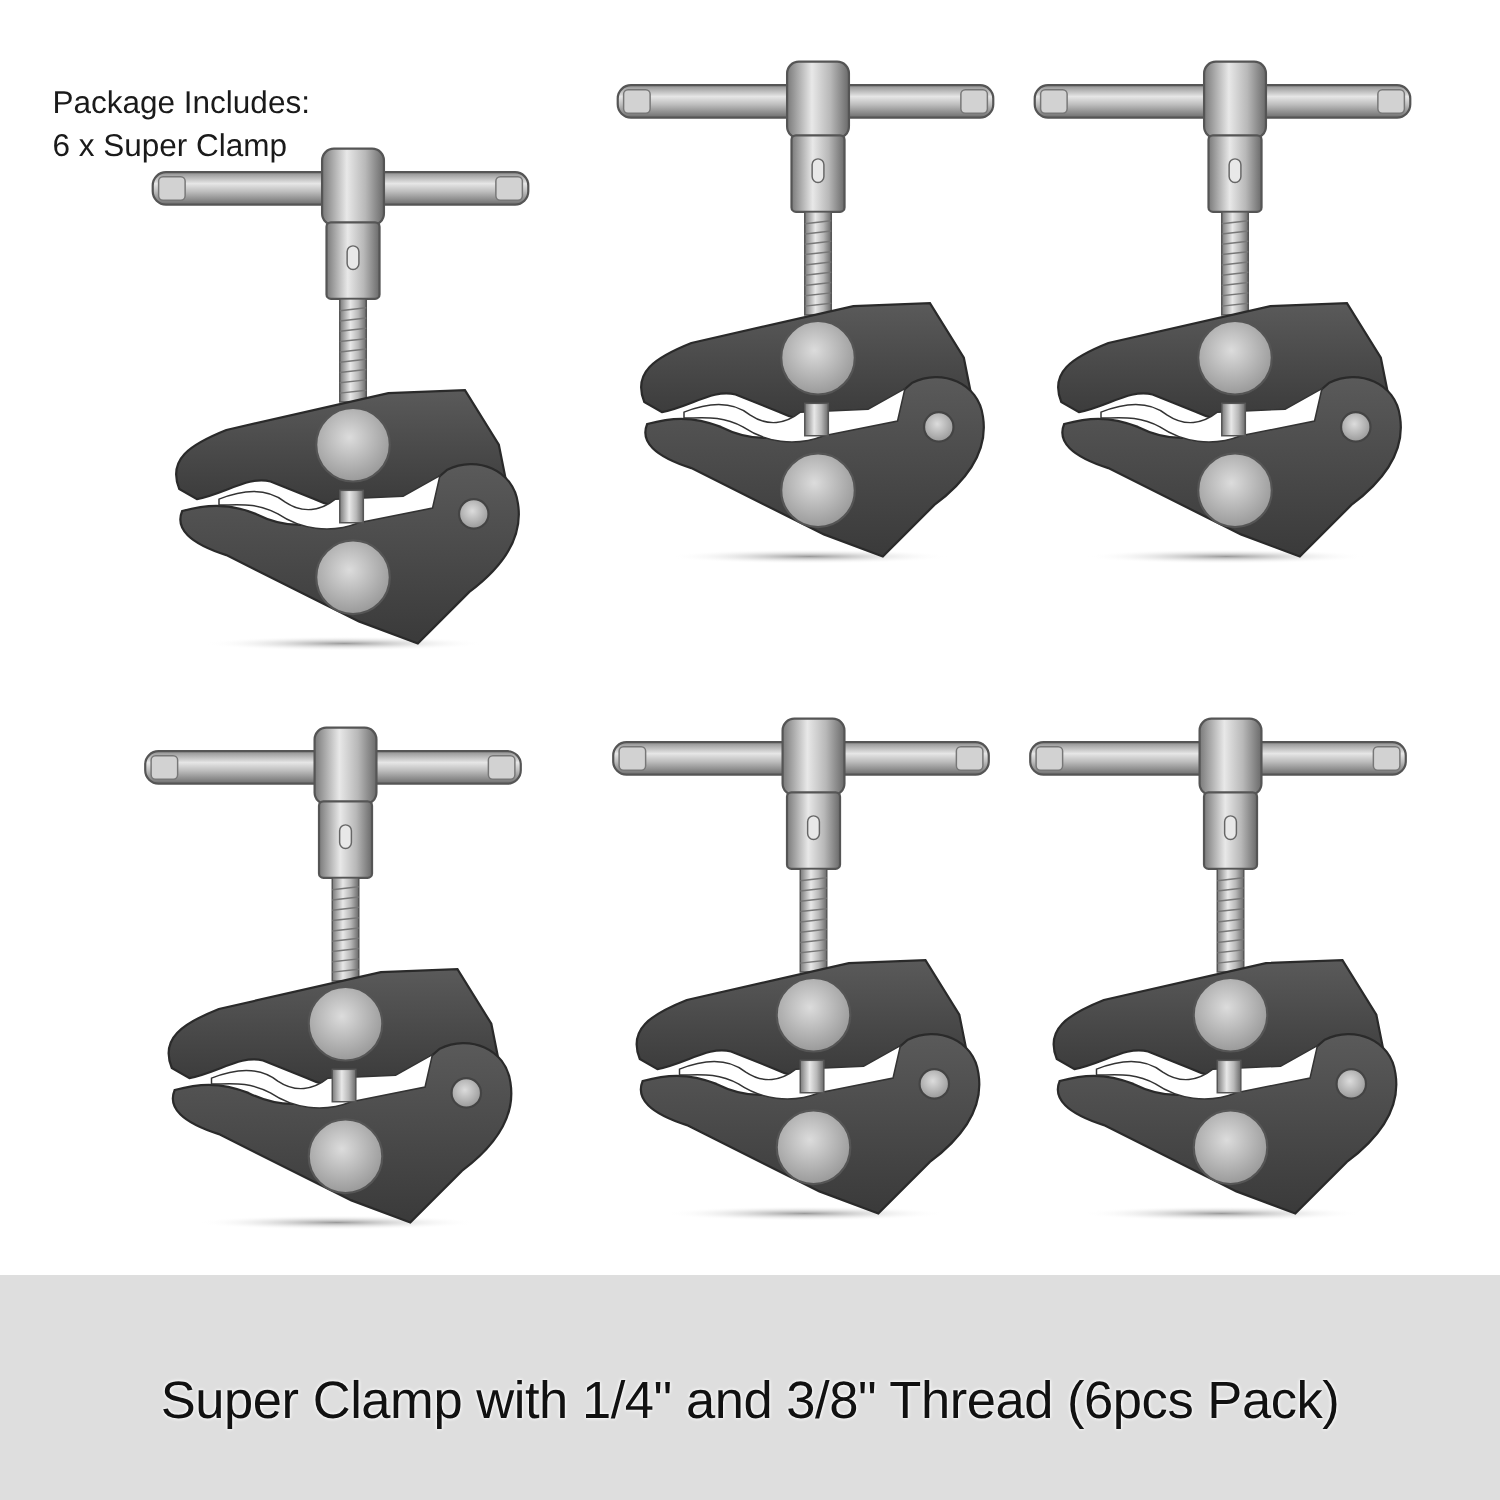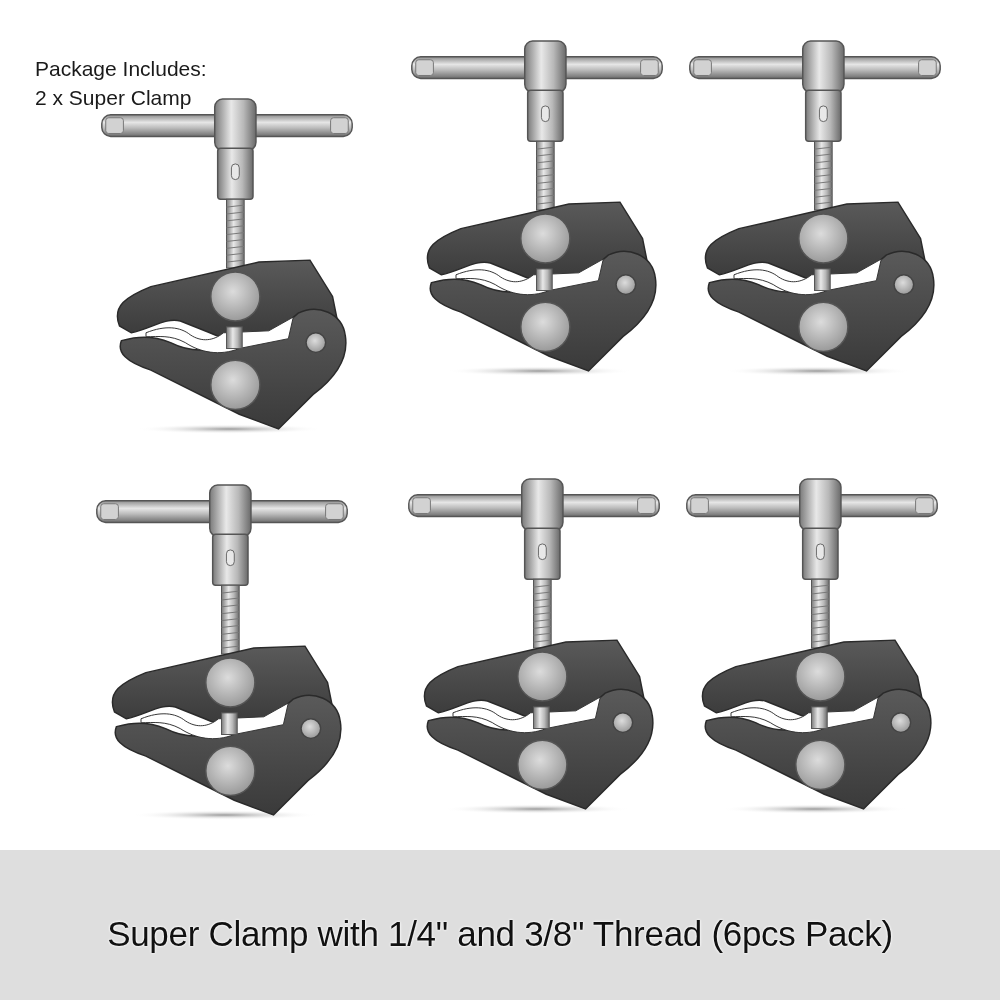--- a/index.html
+++ b/index.html
@@ -9,21 +9,21 @@
   .banner { position: absolute; left: 0; top: 850px; width: 1000px; height: 150px; background: #dedede; }
   .banner-title { position: absolute; left: 0; width: 1000px; top: 64px; text-align: center; font-size: 35px; color: #111111; letter-spacing: -0.3px; text-shadow: 0 0 2px #ffffff, 0 0 3px #ffffff; }
   .clamp { position: absolute; width: 270px; height: 370px; }
   .clamp svg { width: 100%; height: 100%; display: block; }
 </style>
 </head>
 <body>
 
 <div class="pkg">
   <div>Package Includes:</div>
-  <div>2 x Super Clamp</div>
+  <div>6 x Super Clamp</div>
 </div>
 
 <svg width="0" height="0" style="position:absolute">
   <defs>
     <linearGradient id="metalV" x1="0" y1="0" x2="0" y2="1">
       <stop offset="0" stop-color="#8e8e8e"></stop>
       <stop offset="0.35" stop-color="#e6e6e6"></stop>
       <stop offset="0.6" stop-color="#bdbdbd"></stop>
       <stop offset="1" stop-color="#6e6e6e"></stop>
     </linearGradient>

